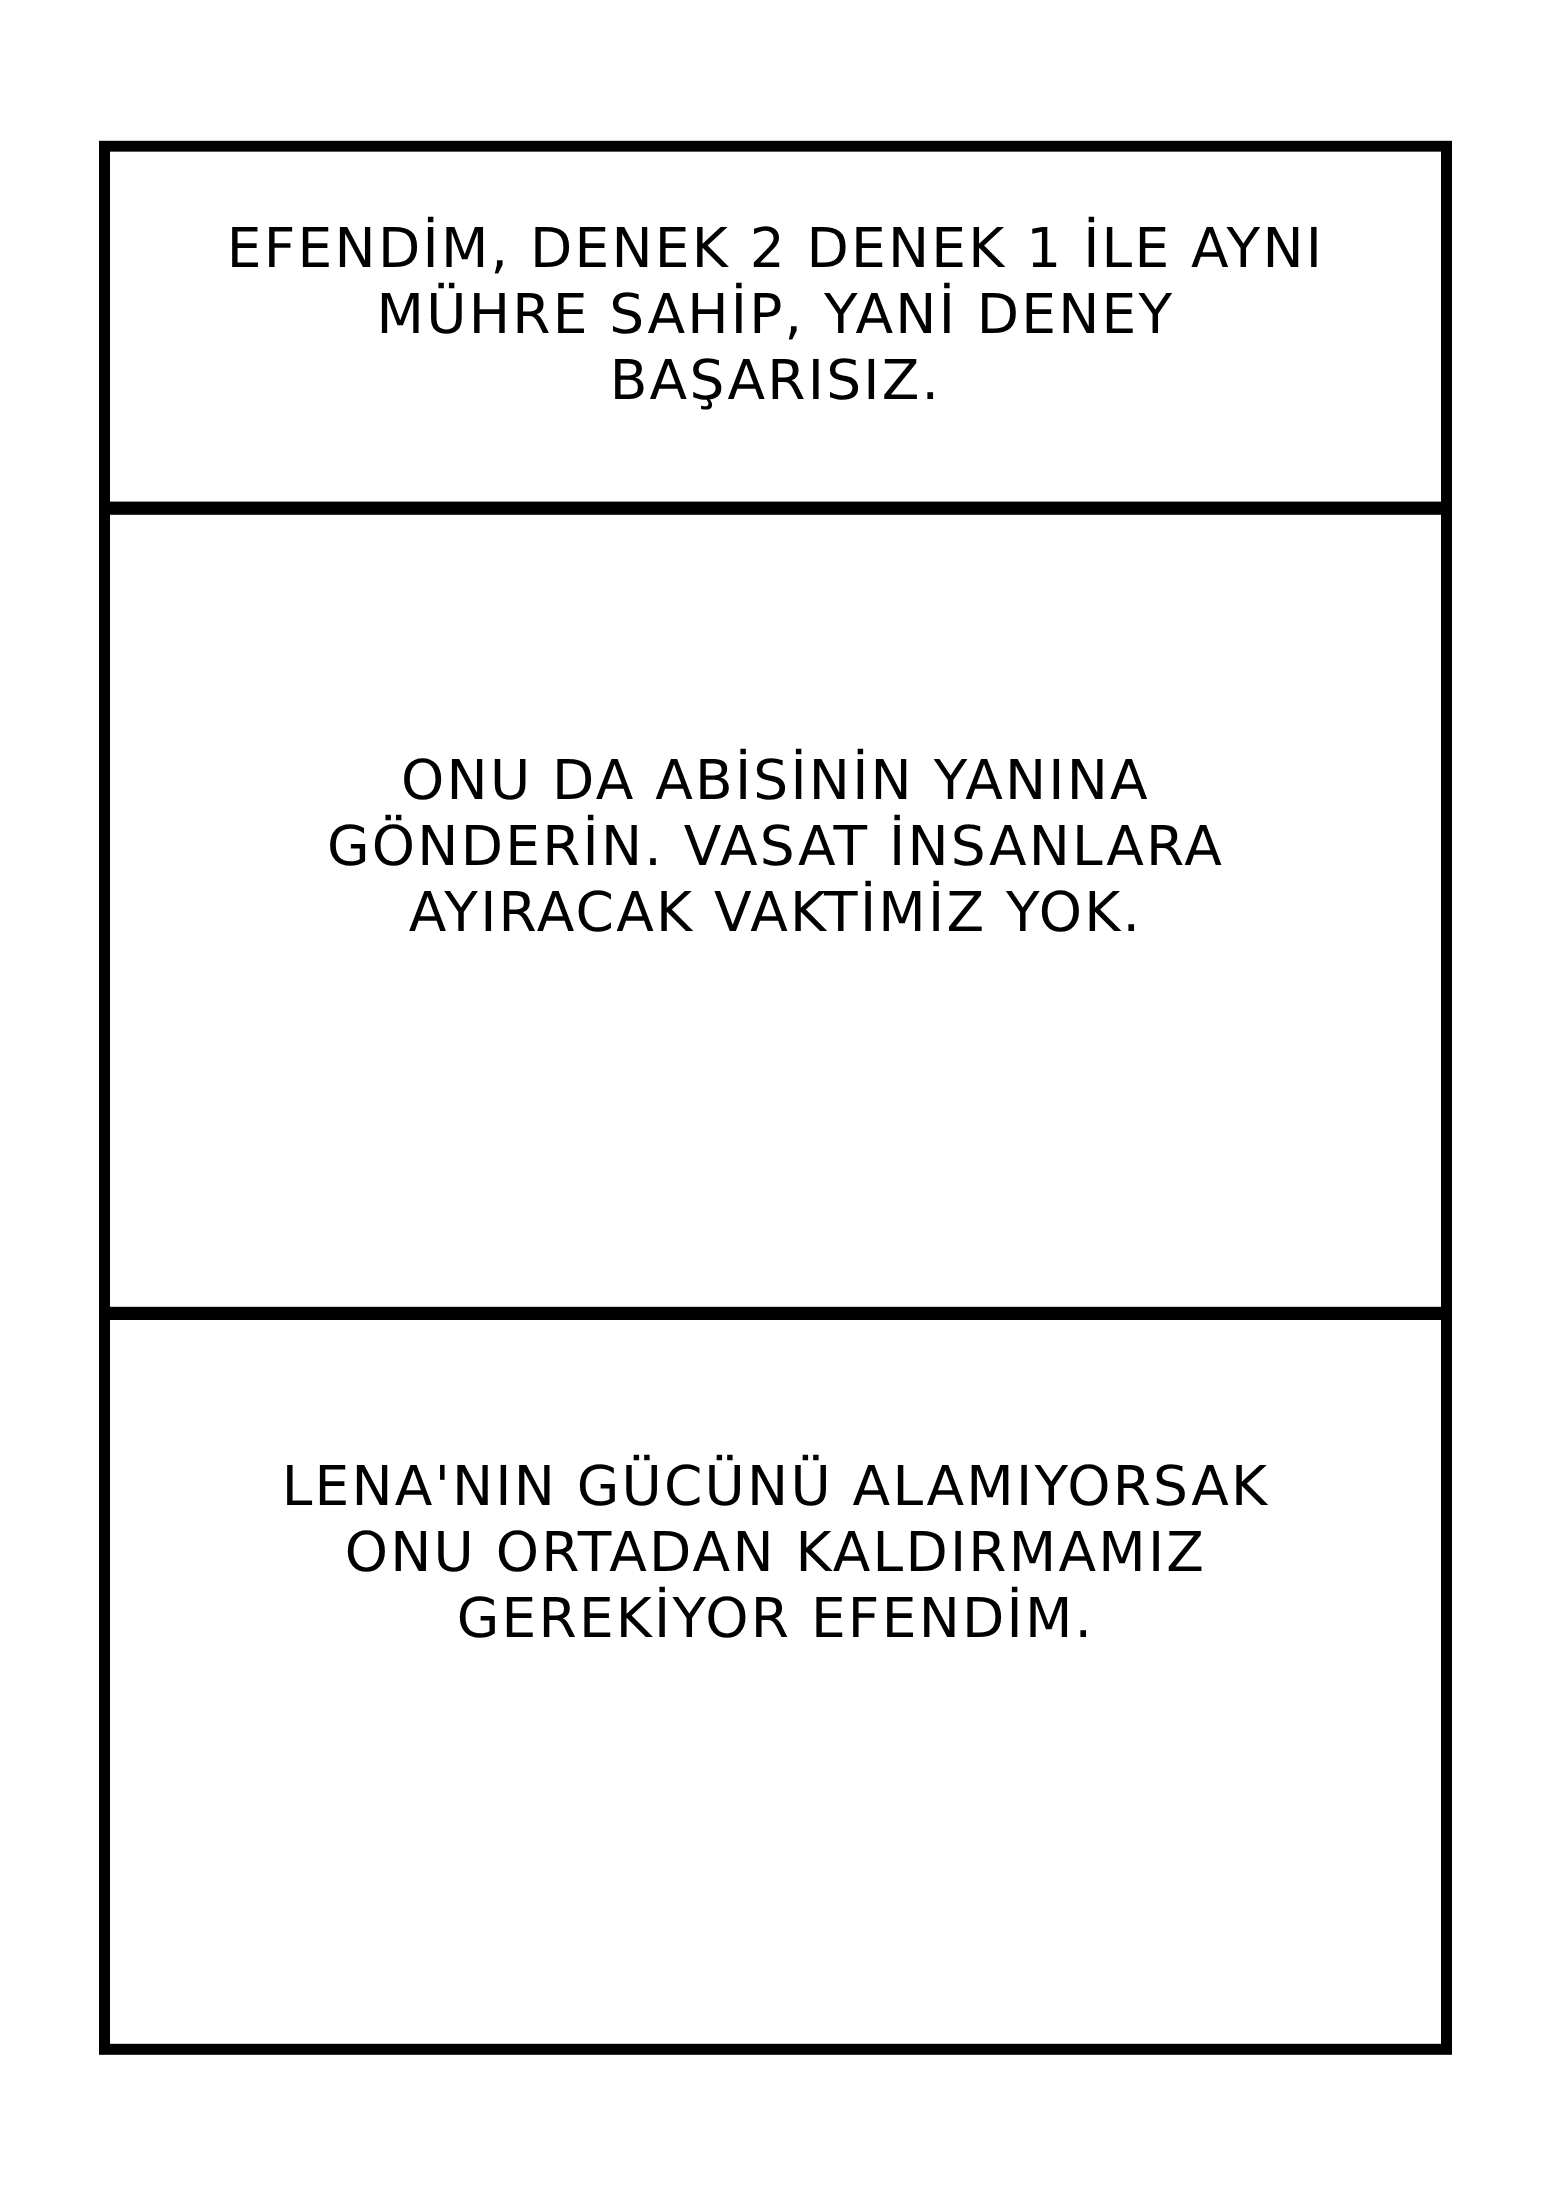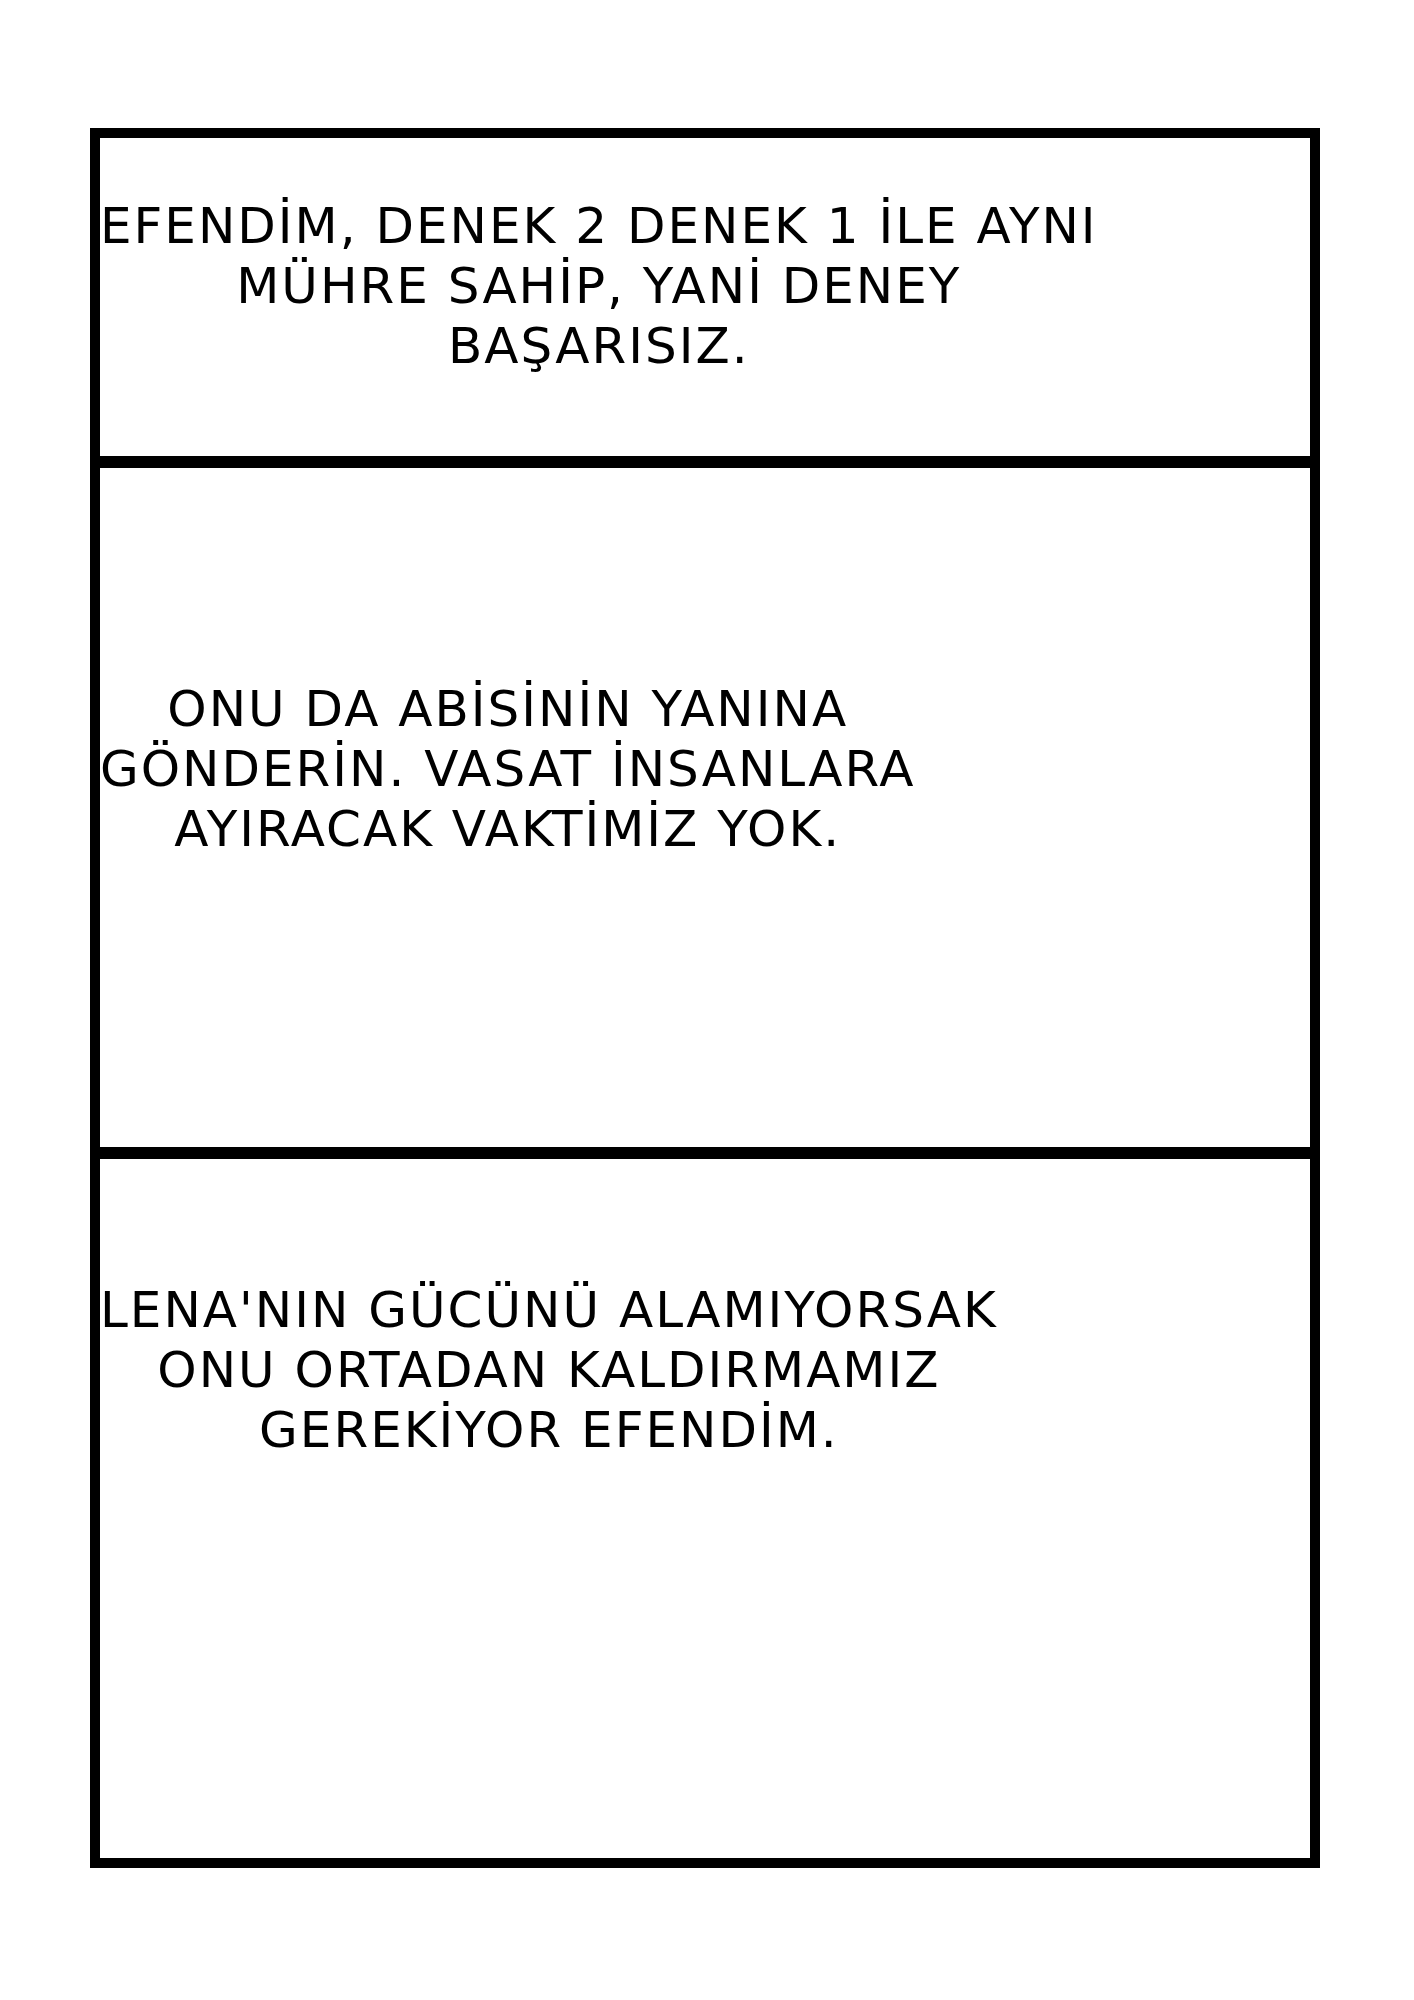--- a/index.html
+++ b/index.html
@@ -29,32 +29,32 @@
       background: #ffffff;
       display: flex;
       flex-direction: column;
     }
 
     .panel {
       width: 100%;
       background: #ffffff;
       display: flex;
       align-items: center;
-      justify-content: flex-start;
+      justify-content: center;
       text-align: center;
       overflow: hidden;
     }
 
     .panel + .panel {
       border-top: 12px solid #000000;
     }
 
     .panel-1 { height: 318px; padding-bottom: 22px; }
     .panel-2 { height: 691px; padding-bottom: 78px; }  
-    .panel-3 { height: 468px; padding-bottom: 35px; }  
+    .panel-3 { height: 468px; padding-bottom: 35px; margin-top: 41px; }  
     .panel-4 { flex: 1; padding-bottom: 112px; }
 
     .dialogue {
       color: #000000;
       font-size: 50px;
       line-height: 1.2;
       letter-spacing: 2px;
       white-space: pre-line;
       max-width: 1140px;
     }

